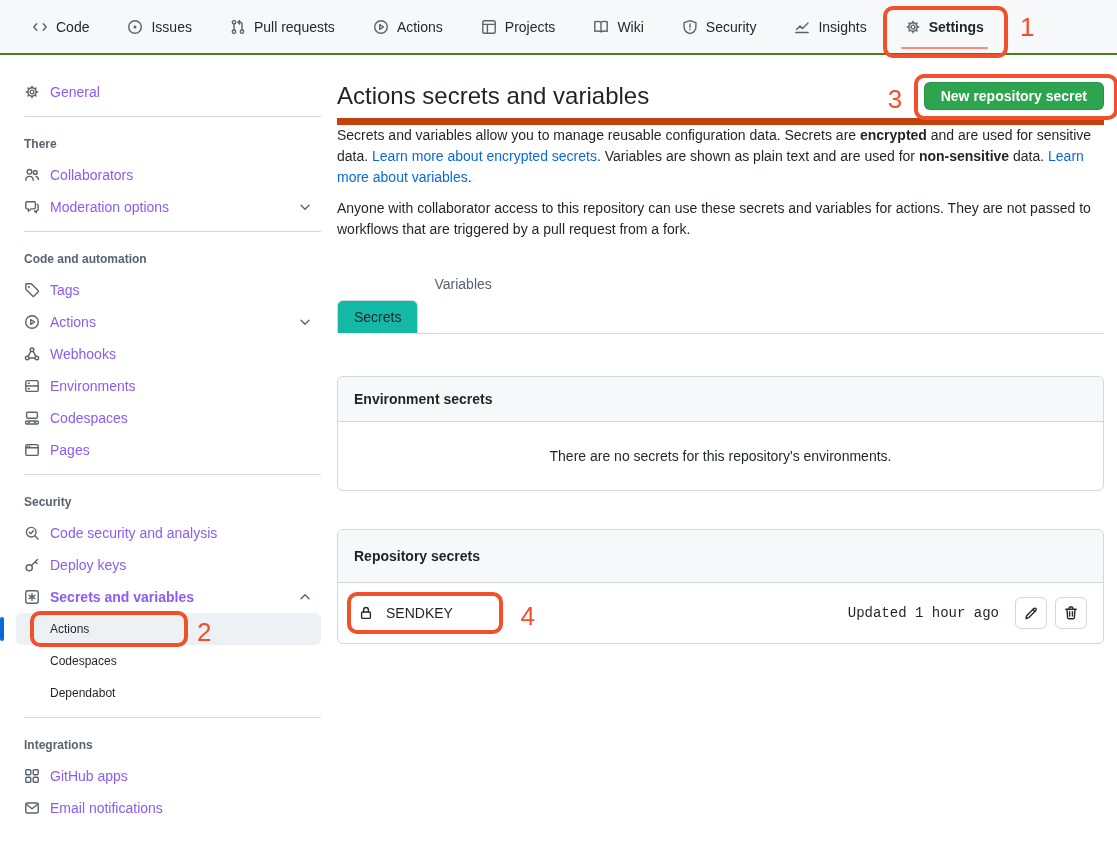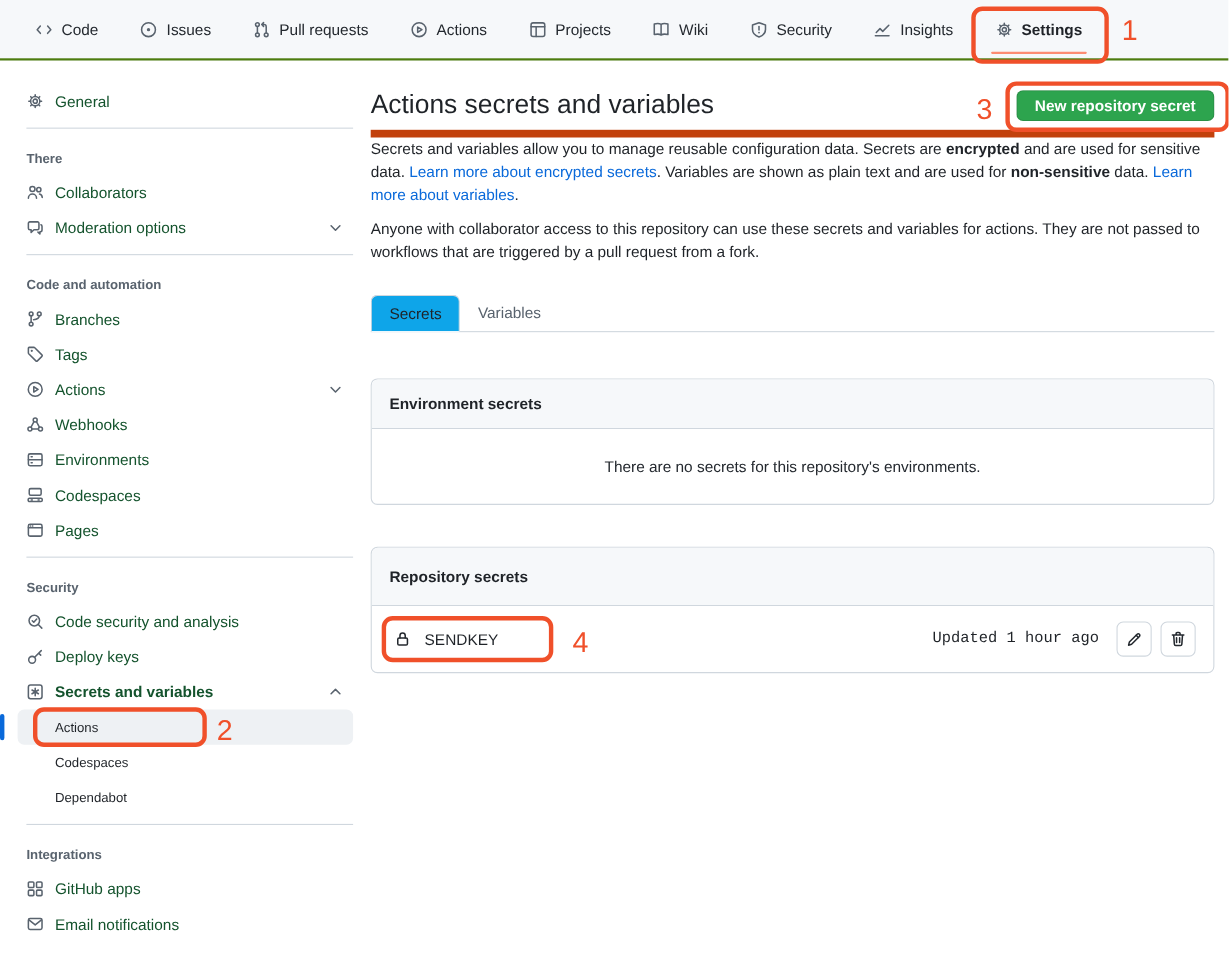--- a/index.html
+++ b/index.html
@@ -22,21 +22,21 @@
             padding:0 24px; gap:22px; }
   .navitem { display:flex; align-items:center; gap:8px; height:30px; padding:0 8px;
              color:#24292f; font-size:14px; cursor:pointer; border-radius:6px; position:relative; }
   .navitem.active { font-weight:bold; color:#1f2328; }
   .nav-underline { position:absolute; left:4px; right:4px; bottom:-7px; height:2px;
                    background:#fd8c73; border-radius:2px; }
 
   
   .sidebar { position:absolute; top:56px; left:0; width:337px; padding:20px 16px 0; }
   .side-item { display:flex; align-items:center; gap:10px; height:32px; padding:0 8px;
-               font-size:14px; color:#14532d; border-radius:6px; cursor:pointer; }
+               font-size:14px; color:#8b5cf6; border-radius:6px; cursor:pointer; }
   .side-item.bold span { font-weight:bold; }
   .side-item .grow { flex:1; }
   .side-divider { border-top:1px solid #d0d7de; margin:8px 0 8px 8px; }
   .side-head { font-size:12px; font-weight:bold; color:#59636e; padding:12px 8px 8px; }
   .side-sub { position:relative; display:flex; align-items:center; height:32px;
               padding-left:34px; font-size:12px; color:#1f2328; border-radius:6px; cursor:pointer; }
   .side-sub.active { background:#eef1f4; }
   .side-sub.active::before { content:""; position:absolute; left:-16px; top:4px; width:4px;
                              height:24px; background:#0969da; border-radius:2px; }
   .anno-side { position:absolute; left:14px; top:-2px; width:158px; height:36px;
@@ -59,22 +59,22 @@
               border:4px solid #f0502a; border-radius:10px; pointer-events:none; }
   .anno-nav-label { position:absolute; left:calc(100% + 28px); top:0; color:#f0502a; font-size:26px; font-weight:500; }
 
   .desc { font-size:14px; line-height:1.5; color:#1f2328; }
   .desc + .desc { margin-top:10px; }
   .desc a { color:#0969da; text-decoration:none; cursor:pointer; }
   .desc strong { font-weight:bold; }
 
   .tabnav { margin-top:28px; border-bottom:1px solid #d0d7de; display:flex; }
   .tab { padding:8px 16px; font-size:14px; color:#59636e; cursor:pointer; }
-  .tab.active { color:#1f2328; background:#0ea5e9; border:1px solid #d0d7de; border-bottom:1px solid #fff;
-                border-radius:6px 6px 0 0; margin-bottom:-1px; }
+  .tab.active { color:#1f2328; background:#14b8a6; border:1px solid #d0d7de; border-bottom:1px solid #fff;
+                border-radius:6px 6px 0 0; margin-bottom:-1px;margin-top:32px; }
 
   .box { border:1px solid #d0d7de; border-radius:6px; }
   .box.env { margin-top:42px; }
   .box.repo { margin-top:38px; }
   .box-header { background:#f6f8fa; border-bottom:1px solid #d0d7de; border-radius:6px 6px 0 0;
                 padding:14px 16px; display:flex; justify-content:space-between; align-items:flex-start; }
   .box.repo .box-header { padding:18px 16px; }
   .box-title { font-weight:bold; font-size:14px; color:#1f2328; }
   .btn-secondary { background:#fff; border:1px solid #d0d7de; border-radius:6px; padding:5px 12px;
                    font-size:13px; font-weight:500; color:#24292f; cursor:pointer; font-family:inherit; }
@@ -192,29 +192,20 @@
           <path d="M13.2 5.3c.6.2 1 .8 1 1.5v3.4c0 .9-.7 1.6-1.6 1.6h-.3v2l-1.8-1.8"></path>
         </svg>
       <span class="grow">Moderation options</span>
       <svg class="ic" viewBox="0 0 16 16">
           <path d="m4 6.3 4 4 4-4"></path>
         </svg>
     </div>
     <div class="side-divider"></div>
 
     <div class="side-head">Code and automation</div>
-    <div class="side-item">
-      <svg class="ic" viewBox="0 0 16 16">
-          <circle cx="4.3" cy="3.4" r="1.7"></circle>
-          <circle cx="4.3" cy="12.6" r="1.7"></circle>
-          <circle cx="11.7" cy="3.4" r="1.7"></circle>
-          <path d="M4.3 5.1v5.8M11.7 5.1c0 2.6-2.6 3.3-5.2 3.5"></path>
-        </svg>
-      <span>Branches</span>
-    </div>
     <div class="side-item">
       <svg class="ic" viewBox="0 0 16 16">
           <path d="M1.8 6.8V2.5a.7.7 0 0 1 .7-.7h4.3c.3 0 .6.1.8.3l6.5 6.5a1 1 0 0 1 0 1.4l-4.1 4.1a1 1 0 0 1-1.4 0L2.1 7.6a1.1 1.1 0 0 1-.3-.8z"></path>
           <circle class="dotfill" cx="4.9" cy="4.9" r="1"></circle>
         </svg>
       <span>Tags</span>
     </div>
     <div class="side-item">
       <svg class="ic" viewBox="0 0 16 16">
           <circle cx="8" cy="8" r="6.3"></circle>

